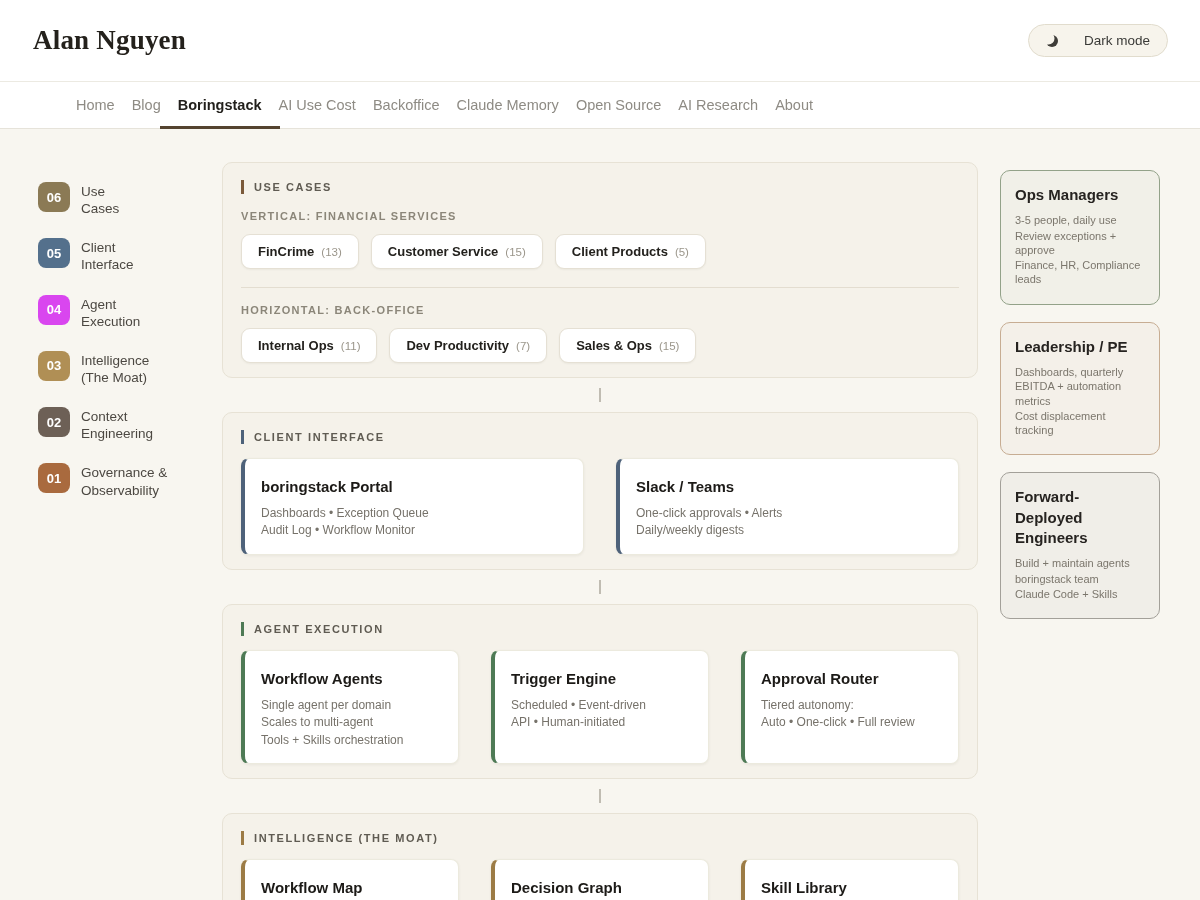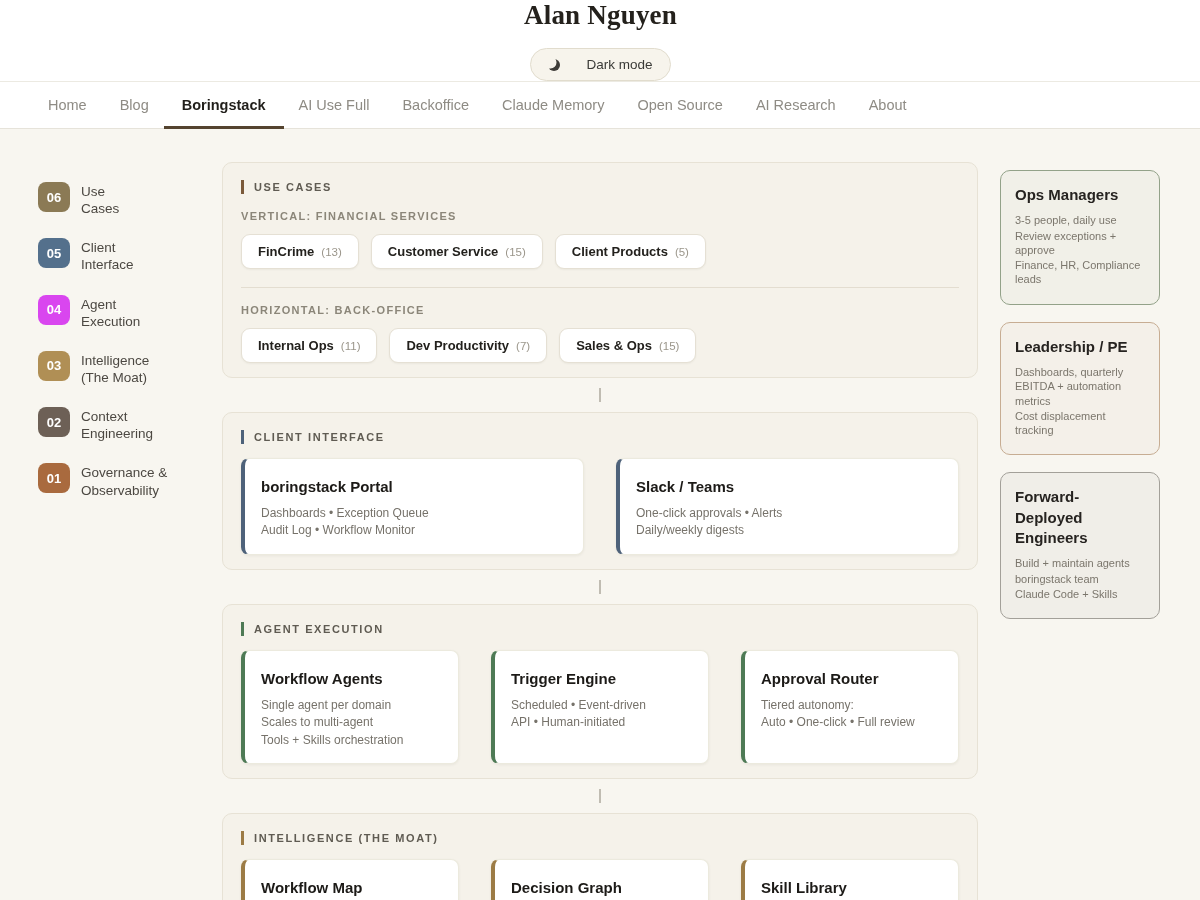--- a/index.html
+++ b/index.html
@@ -8,21 +8,20 @@
     background:#f8f6f0;
     font-family:"Liberation Sans", sans-serif;
     color:#23211d;
   }
   
   header {
     background:#fff; height:82px;
     display:flex; align-items:center; justify-content:space-between;
     padding:0 32px 0 33px;
     border-bottom:1px solid #eceae2;
-    flex-direction:column;
   }
   .logo {
     font-family:"Liberation Serif", serif;
     font-size:27px; font-weight:700; color:#24211c; letter-spacing:.2px;
     cursor:pointer;
   }
   .dark-btn {
     display:flex; align-items:center; gap:26px;
     background:#f7f4ec; border:1px solid #e1dccd; border-radius:17px;
     padding:8px 17px; font-size:13.5px; color:#3a3a37; cursor:pointer;
@@ -30,21 +29,21 @@
   }
   .moon {
     width:12px; height:12px; border-radius:50%;
     box-shadow:inset -3.5px -2.5px 0 0 #3e3c38;
     display:inline-block;
   }
   
   nav {
     background:#fff; height:47px;
     border-bottom:1px solid #e6e3da;
-    padding:0 48px; display:flex; gap:33px; align-items:stretch;
+    padding:0 76px; display:flex; gap:17px; align-items:stretch;
   }
   .nav-item {
     position:relative; display:flex; align-items:center;
     font-size:14.5px; color:#8e8b84; cursor:pointer; text-decoration:none;
     white-space:nowrap;
   }
   .nav-item.active { color:#211f1b; font-weight:700; }
   .nav-underline {
     position:absolute; left:-18px; right:-18px; bottom:-1px; height:3px;
     display:none;
@@ -131,21 +130,21 @@
       <span>Home</span>
     </a>
   <a class="nav-item">
       <span>Blog</span>
     </a>
   <a class="nav-item active">
       <span>Boringstack</span>
       <span class="nav-underline" style="background-color: rgb(84, 67, 47);"></span>
     </a>
   <a class="nav-item">
-      <span>AI Use Full</span>
+      <span>AI Use Cost</span>
     </a>
   <a class="nav-item">
       <span>Backoffice</span>
     </a>
   <a class="nav-item">
       <span>Claude Memory</span>
     </a>
   <a class="nav-item">
       <span>Open Source</span>
     </a>

